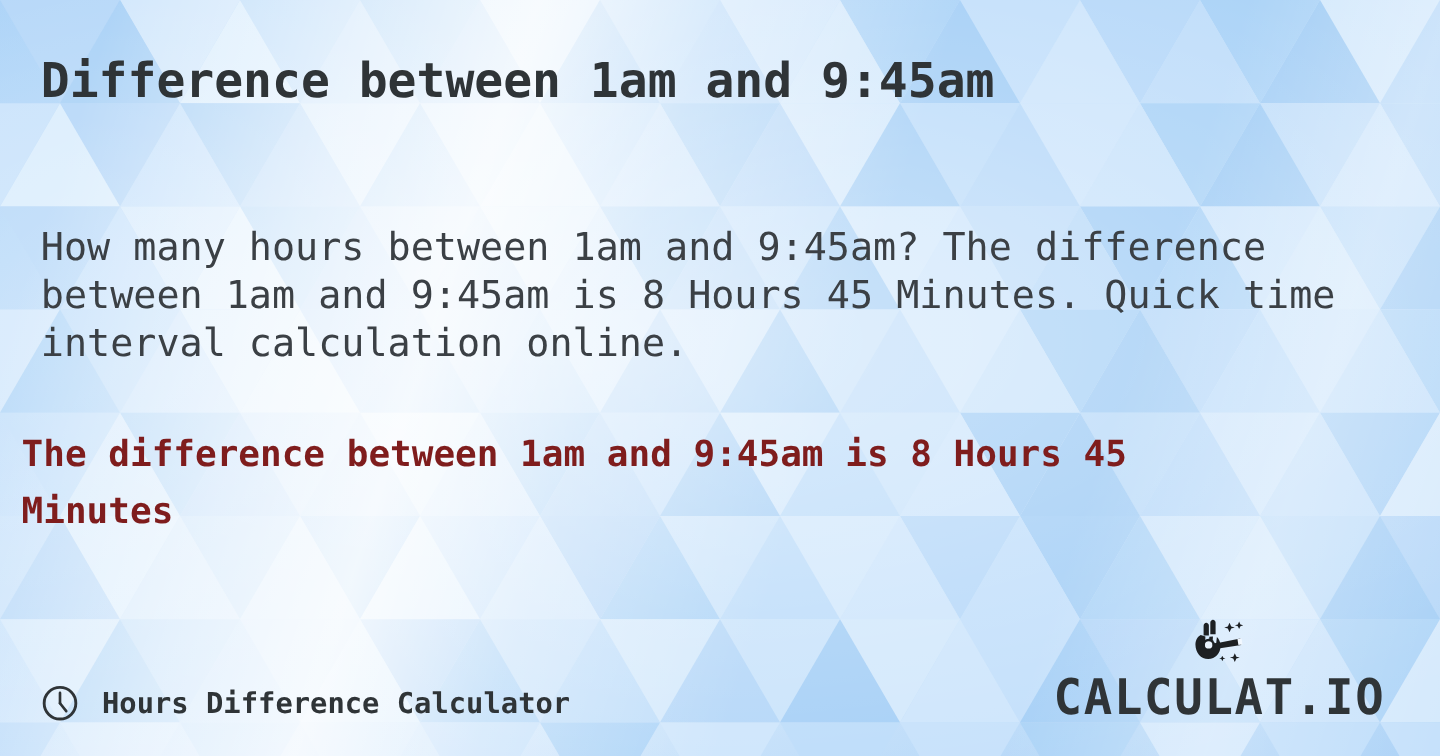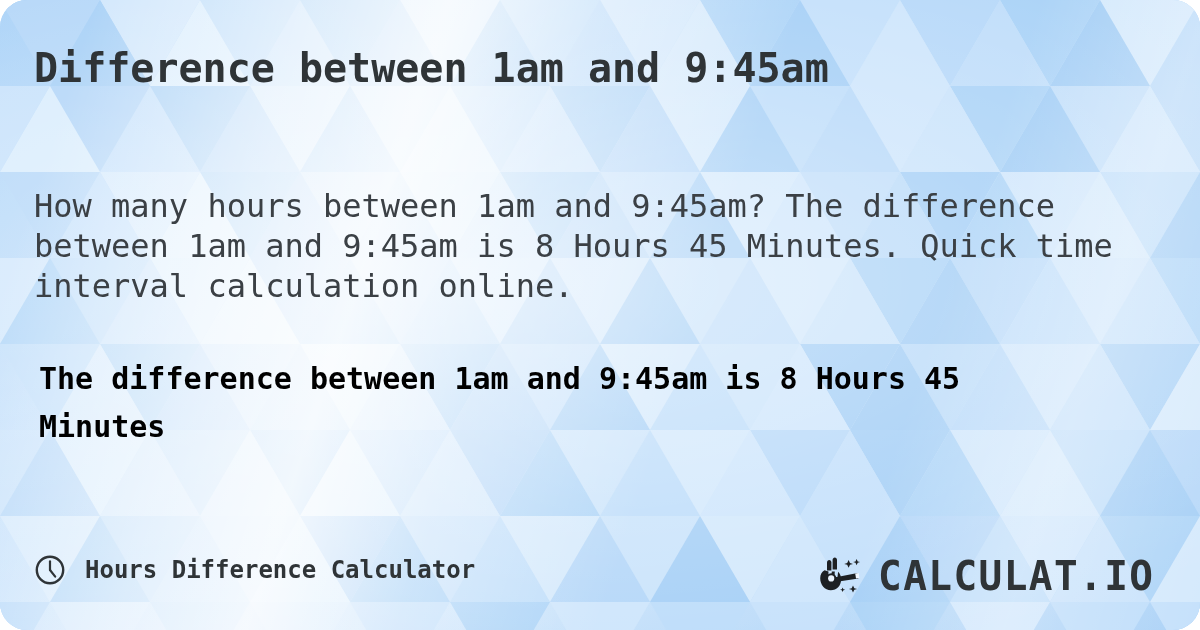--- a/index.html
+++ b/index.html
@@ -8,21 +8,20 @@
     width:1200px; height:630px;
     overflow:hidden;
     font-family:"DejaVu Sans Mono", monospace;
   }
 
   #page {
     position:relative;
     width:1200px; height:630px;
     background:#bcdcfa;
     overflow:hidden;
-    border-radius:27px;
   }
 
   
   #bg-pattern {
     position:absolute; inset:0;
     z-index:0;
   }
 
   
   #bg-sheen {
@@ -76,37 +75,37 @@
     width:1080px;
     font-family:"DejaVu Sans Mono", monospace;
     font-weight:normal;
     font-size:32px;
     line-height:40px;
     color:#3b4045;
   }
 
   .answer {
     position:absolute;
-    left:39px; top:355px;
+    left:18px; top:355px;
     width:1060px;
     font-family:"DejaVu Sans Mono", monospace;
     font-weight:bold;
     font-size:30px;
     line-height:48px;
-    color:#000000;
+    color:#7f1d1d;
   }
 
   
   .footer {
     position:absolute;
     left:0; right:0; bottom:28px;
     height:48px;
     padding:0 34px;
     display:flex;
-    align-items:flex-start;
+    align-items:flex-end;
     justify-content:space-between;
   }
 
   .footer-left {
     display:flex;
     align-items:center;
     gap:19px;
   }
   .clock-icon { display:block; width:32px; height:32px; flex:0 0 auto; }
   .footer-label {
@@ -115,20 +114,21 @@
     font-size:24px;
     line-height:28px;
     color:#2f3437;
     white-space:nowrap;
   }
 
   .footer-right {
     display:flex;
     align-items:center;
     gap:4px;
+    flex-direction:column;
   }
   .wand-icon { display:block; width:56px; height:44px; flex:0 0 auto; }
 
   
   .brand-text {
     font-family:"DejaVu Sans Mono", monospace;
     font-weight:bold;
     font-size:41px;
     line-height:41px;
     letter-spacing:1.5px;

